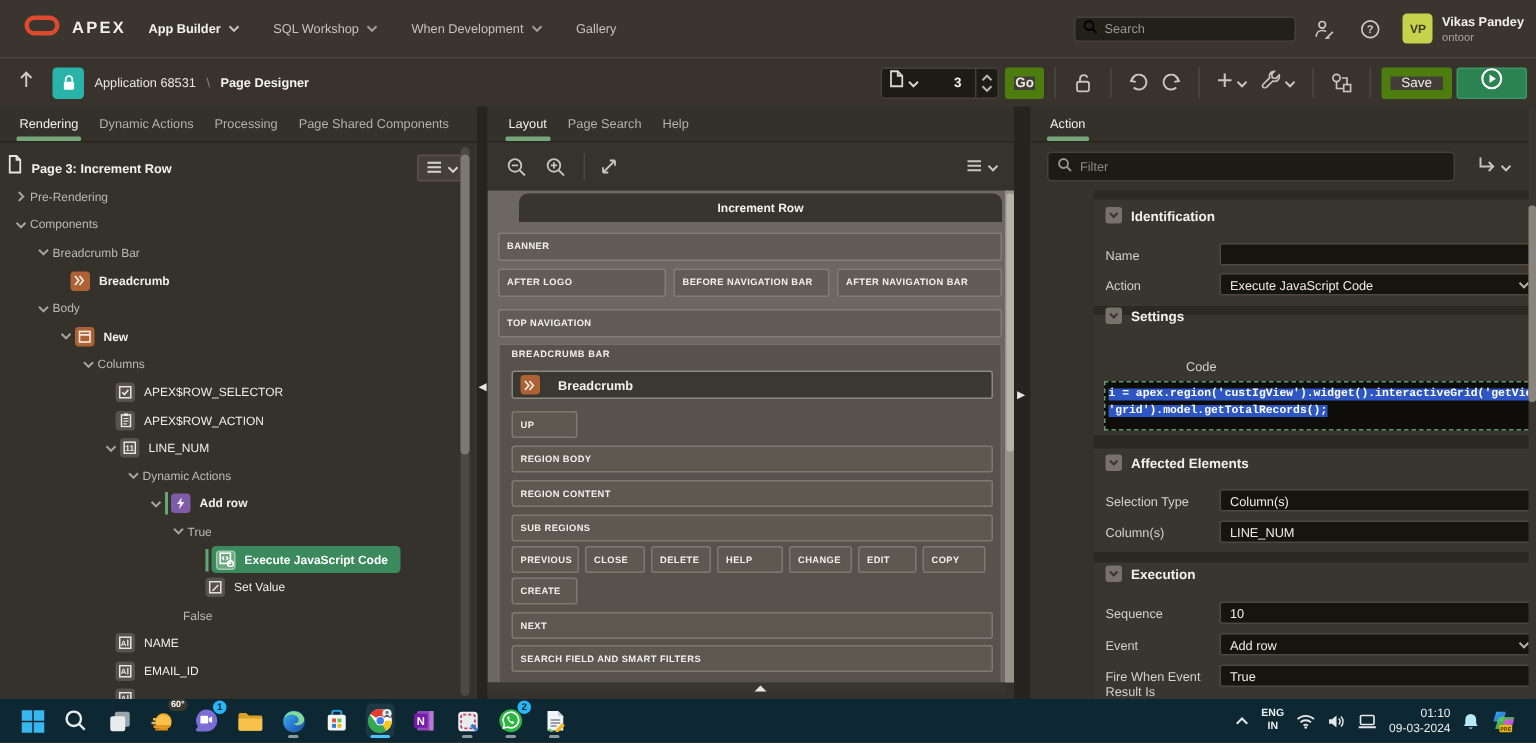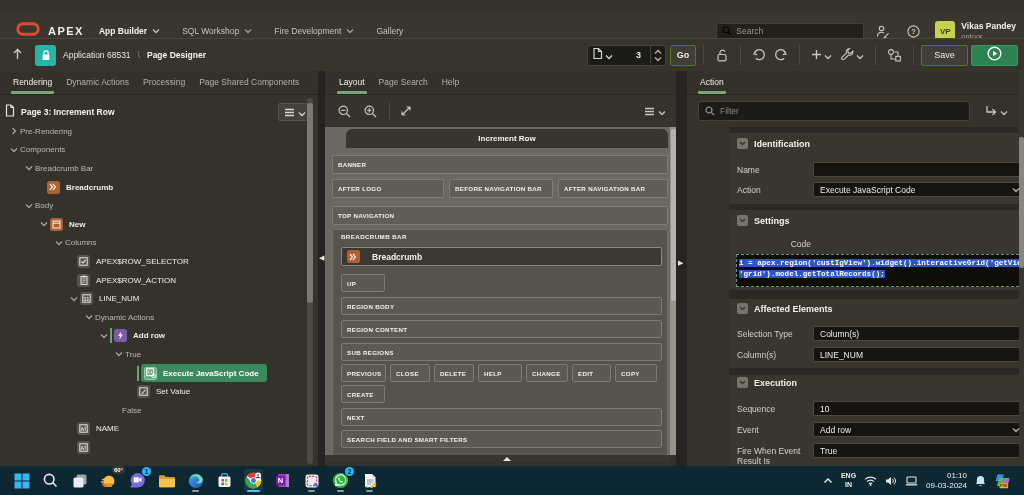--- a/index.html
+++ b/index.html
@@ -1,20 +1,20 @@
 <!DOCTYPE html>
 <html><head>
 <meta charset="utf-8">
 <style>
   * { margin:0; padding:0; box-sizing:border-box; }
   html,body { width:1024px; height:495px; overflow:hidden; }
   body { font-family:"Liberation Sans", sans-serif; background:#35312b; position:relative; }
 
   
-  #header { position:absolute; left:0; top:12px; width:1024px; height:38px; background:#3a362f; display:flex; align-items:center; }
+  #header { position:absolute; left:0; top:0; width:1024px; height:38px; background:#3a362f; display:flex; align-items:center; }
   #brand { display:flex; align-items:center; margin-left:16px; }
   #brand-text { color:#f3f0e9; font-weight:bold; font-size:11px; letter-spacing:1.5px; margin-left:8px; }
   #nav { display:flex; align-items:flex-start; margin-left:15px; gap:22px; }
   .nav-item { display:flex; align-items:center; gap:5px; font-size:8.5px; color:#c7c3ba; cursor:pointer; }
   .nav-item.active { color:#f6f3ec; font-weight:bold; }
   .nav-item svg { opacity:.75; }
   #header-right { margin-left:auto; display:flex; align-items:center; margin-right:8px; }
   #search-box { width:148px; height:17px; background:#232019; border:1px solid #45413a; border-radius:3px; display:flex; align-items:center; padding:0 5px; gap:4px; }
   #search-box input { background:transparent; border:none; outline:none; color:#d8d5cd; font-size:8.5px; width:110px; font-family:"Liberation Sans",sans-serif; }
   #search-box input::placeholder { color:#9b978e; }
@@ -30,21 +30,21 @@
   #app-icon { width:21px; height:21px; border-radius:3px; background:#2ab4a9; margin-left:12px; display:flex; align-items:center; justify-content:center; color:#fff; }
   #crumb { margin-left:7px; font-size:8.5px; color:#e9e6df; display:flex; gap:7px; align-items:center; }
   #crumb .sep { color:#8a867d; }
   #crumb .page { font-weight:bold; color:#f6f3ec; }
   #toolbar-right { margin-left:auto; display:flex; align-items:center; margin-right:6px; }
   #page-select { margin-left:28px; width:79px; height:21px; background:#1d1b16; border:1px solid #45413a; border-radius:3px; display:flex; align-items:stretch; color:#d8d5cc; }
   #page-select .psel-left { flex:1; display:flex; align-items:center; padding:0 4px; gap:2px; }
   #page-select .pnum { margin-left:auto; font-size:9px; color:#f0ede6; padding-right:5px; font-weight:bold; }
   #spinner { width:15px; border-left:1px solid #45413a; display:flex; flex-direction:column; align-items:center; justify-content:center; gap:1px; color:#b9b5ac; }
   #spinner span { display:flex; height:6px; line-height:0; }
-  .tb-btn { height:21px; background:#423e37; border:1px solid #4d7c0f; border-radius:2px; color:#eceae2; font-size:9px; display:flex; align-items:center; justify-content:center; }
+  .tb-btn { height:21px; background:#423e37; border:6px solid #4d7c0f; border-radius:2px; color:#eceae2; font-size:9px; display:flex; align-items:center; justify-content:center; }
   #go-btn { width:26px; margin-left:4px; font-weight:bold;}
   .tb-sep { width:1px; height:20px; background:#4c4841; margin:0 7px; }
   .tb-ico { color:#c9c5bc; display:flex; align-items:center; padding:0 4px; gap:2px; }
   #save-btn { width:47px; margin-right:3px; }
   #run-btn { width:47px; height:21px; background:#2c8352; border:1px solid #3d9464; border-radius:2px; display:flex; align-items:center; justify-content:center; color:#fff; }
 
   
   #main { position:absolute; left:0; top:71px; width:1024px; height:395px; }
   .panel { position:absolute; top:0; height:395px; background:#35312b; overflow:hidden; }
   #left-panel { left:0; width:318px; }
@@ -164,21 +164,21 @@
             <path d="M1 1.5 L4 4.5 L7 1.5" fill="none" stroke="currentColor" stroke-width="1.3"></path>
           </svg></span>
       </div>
       <div class="nav-item">
         <span>SQL Workshop</span>
         <span><svg width="8" height="6" viewBox="0 0 8 6">
             <path d="M1 1.5 L4 4.5 L7 1.5" fill="none" stroke="currentColor" stroke-width="1.3"></path>
           </svg></span>
       </div>
       <div class="nav-item">
-        <span>Fire Development</span>
+        <span>When Development</span>
         <span><svg width="8" height="6" viewBox="0 0 8 6">
             <path d="M1 1.5 L4 4.5 L7 1.5" fill="none" stroke="currentColor" stroke-width="1.3"></path>
           </svg></span>
       </div>
       <div class="nav-item">
         <span>Gallery</span>
       </div>
     </div>
   <div id="header-right">
     <div id="search-box">
@@ -490,20 +490,31 @@
         <div class="trow" style="padding-left: 67px;">
           <span class="tchev empty"></span>
           <span class="ticon gray">
             <svg width="9" height="9" viewBox="0 0 9 9">
               <rect x="0.8" y="0.8" width="7.4" height="7.4" fill="none" stroke="currentColor" stroke-width="1"></rect>
               <text x="3.4" y="6.6" font-size="5.2" font-weight="bold" text-anchor="middle" fill="currentColor" font-family="Liberation Sans,sans-serif">A</text>
               <line x1="6.2" y1="2.4" x2="6.2" y2="6.6" stroke="currentColor" stroke-width="0.9"></line>
             </svg>
           </span>
           <span>NAME</span>
+        </div>
+        <div class="trow" style="padding-left: 67px;">
+          <span class="tchev empty"></span>
+          <span class="ticon gray">
+            <svg width="9" height="9" viewBox="0 0 9 9">
+              <rect x="0.8" y="0.8" width="7.4" height="7.4" fill="none" stroke="currentColor" stroke-width="1"></rect>
+              <text x="3.4" y="6.6" font-size="5.2" font-weight="bold" text-anchor="middle" fill="currentColor" font-family="Liberation Sans,sans-serif">A</text>
+              <line x1="6.2" y1="2.4" x2="6.2" y2="6.6" stroke="currentColor" stroke-width="0.9"></line>
+            </svg>
+          </span>
+          <span>EMAIL_ID</span>
         </div>
         <div class="trow" style="padding-left: 67px;">
           <span class="tchev empty"></span>
           <span class="ticon gray">
             <svg width="9" height="9" viewBox="0 0 9 9">
               <rect x="0.8" y="0.8" width="7.4" height="7.4" fill="none" stroke="currentColor" stroke-width="1"></rect>
               <text x="3.4" y="6.6" font-size="5.2" font-weight="bold" text-anchor="middle" fill="currentColor" font-family="Liberation Sans,sans-serif">A</text>
               <line x1="6.2" y1="2.4" x2="6.2" y2="6.6" stroke="currentColor" stroke-width="0.9"></line>
             </svg>
           </span>
@@ -649,21 +660,21 @@
               </svg></span>
           </div>
           <div class="aux-btn">
             <svg width="11" height="10" viewBox="0 0 11 10">
               <path d="M1.2 2 H2.2 M1.2 5 H2.2 M1.2 8 H2.2" stroke="currentColor" stroke-width="1.3"></path>
               <path d="M4 2 H10 M4 5 H10 M4 8 H10" stroke="currentColor" stroke-width="1.1"></path>
             </svg>
           </div>
         </div>
         <div class="insp-divider" style="top: 77px; height: 6px;"></div>
-        <div class="sec-header" style="top: 88px;">
+        <div class="sec-header" style="top: 78px;">
           <span class="sqicon">
             <svg width="7" height="5" viewBox="0 0 7 5">
               <path d="M1 1 L3.5 3.6 L6 1" fill="none" stroke="currentColor" stroke-width="1.4"></path>
             </svg>
           </span>
           <span class="stitle">Settings</span>
         </div>
         <div class="frow" style="top: 109px; text-align: right;">
           <div class="flabel">Code</div>
           <div class="aux-btn">

